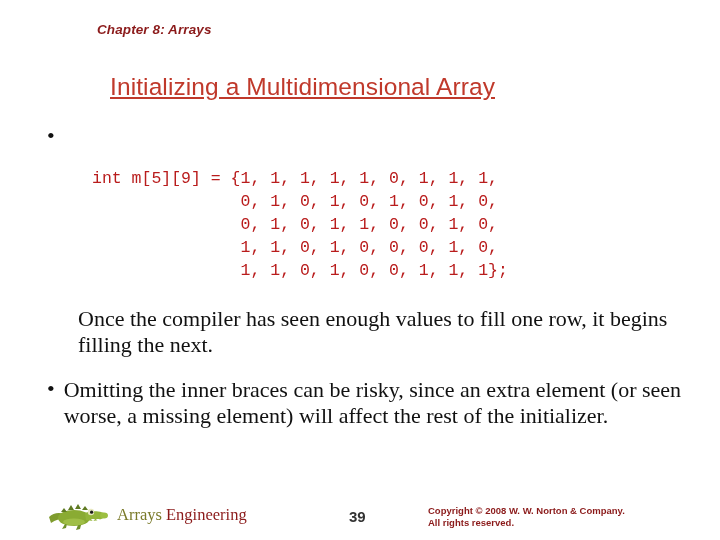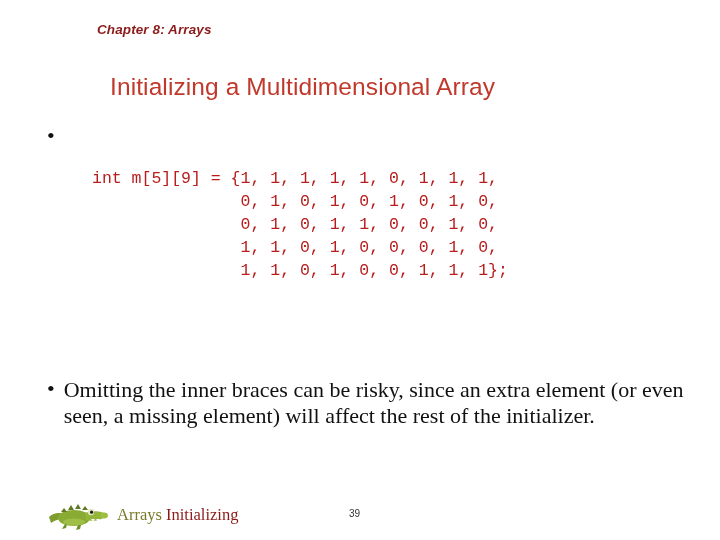--- a/index.html
+++ b/index.html
@@ -35,20 +35,21 @@
   .slide-title {
     position: absolute;
     left: 0;
     top: 73px;
     width: 605px;
     text-align: center;
     font-family: "Liberation Sans", sans-serif;
     font-size: 24.5px;
     color: #c0392b;
     letter-spacing: 0.1px;
+    text-decoration: underline;
   }
   .bullet-row {
     position: absolute;
     display: flex;
     align-items: flex-start;
   }
   .bullet-dot {
     font-family: "Liberation Serif", serif;
     font-size: 22px;
     line-height: 1.12;
@@ -108,22 +109,23 @@
     color: #8b1a1a;
   }
   .gator-text .gator-part {
     color: #7a7a2a;
   }
   .page-number {
     position: absolute;
     left: 349px;
     top: 508px;
     font-family: "Liberation Sans", sans-serif;
-    font-size: 10px;
+    font-size: 15px;
     color: #333333;
+    font-weight: bold;
   }
   .copyright {
     position: absolute;
     left: 428px;
     top: 505px;
     font-family: "Liberation Sans", sans-serif;
     font-size: 9.5px;
     font-weight: bold;
     line-height: 1.28;
     color: #8b1a1a;
@@ -141,24 +143,25 @@
   <div class="bullet-row" id="bullet1">
     <span class="bullet-dot">•</span>
   </div>
 
   <div class="code-block">int m[5][9] = {1, 1, 1, 1, 1, 0, 1, 1, 1,
                0, 1, 0, 1, 0, 1, 0, 1, 0,
                0, 1, 0, 1, 1, 0, 0, 1, 0,
                1, 1, 0, 1, 0, 0, 0, 1, 0,
                1, 1, 0, 1, 0, 0, 1, 1, 1};</div>
 
+  <div class="para-indent">Once the compiler has seen enough values to fill one row, it begins filling the next.</div>
 
   <div class="bullet-row" id="bullet2">
     <span class="bullet-dot">•</span>
-    <span class="bullet-text">Omitting the inner braces can be risky, since an extra element (or even seen, a missing element) will affect the rest of the initializer.</span>
+    <span class="bullet-text">Omitting the inner braces can be risky, since an extra element (or seen worse, a missing element) will affect the rest of the initializer.</span>
   </div>
 
   <svg class="gator-logo" viewBox="0 0 62 45">
     <g>
 
       <path d="M2 30 C6 26, 12 25, 17 27 L20 31 C14 31, 8 33, 4 36 Z" fill="#7f9c2e"></path>
 
       <ellipse cx="27" cy="31" rx="16" ry="8" fill="#8aab33"></ellipse>
 
       <path d="M14 25 l3 -4 l3 4 z" fill="#5f7a22"></path>
@@ -177,19 +180,23 @@
       <path d="M49 32 l2 2.6 l2 -2.6 z" fill="#ffffff"></path>
 
       <path d="M18 37 l-3 5 l4 -1 l1 -4 z" fill="#6f8f2a"></path>
       <path d="M31 38 l-2 5 l4 -1 l1 -4 z" fill="#6f8f2a"></path>
 
       <ellipse cx="27" cy="35" rx="11" ry="3.4" fill="#a8c64f" opacity="0.7"></ellipse>
     </g>
   </svg>
 
   <div class="gator-text">
-    <span class="gator-part">Arrays</span><span> Initializing</span>
+    <span class="gator-part">Arrays</span><span> Engineering</span>
   </div>
 
   <div class="page-number">39</div>
 
+  <div class="copyright">
+    <div>Copyright © 2008 W. W. Norton &amp; Company.</div>
+    <div>All rights reserved.</div>
+  </div>
 
 </div>
 
 </body></html>

